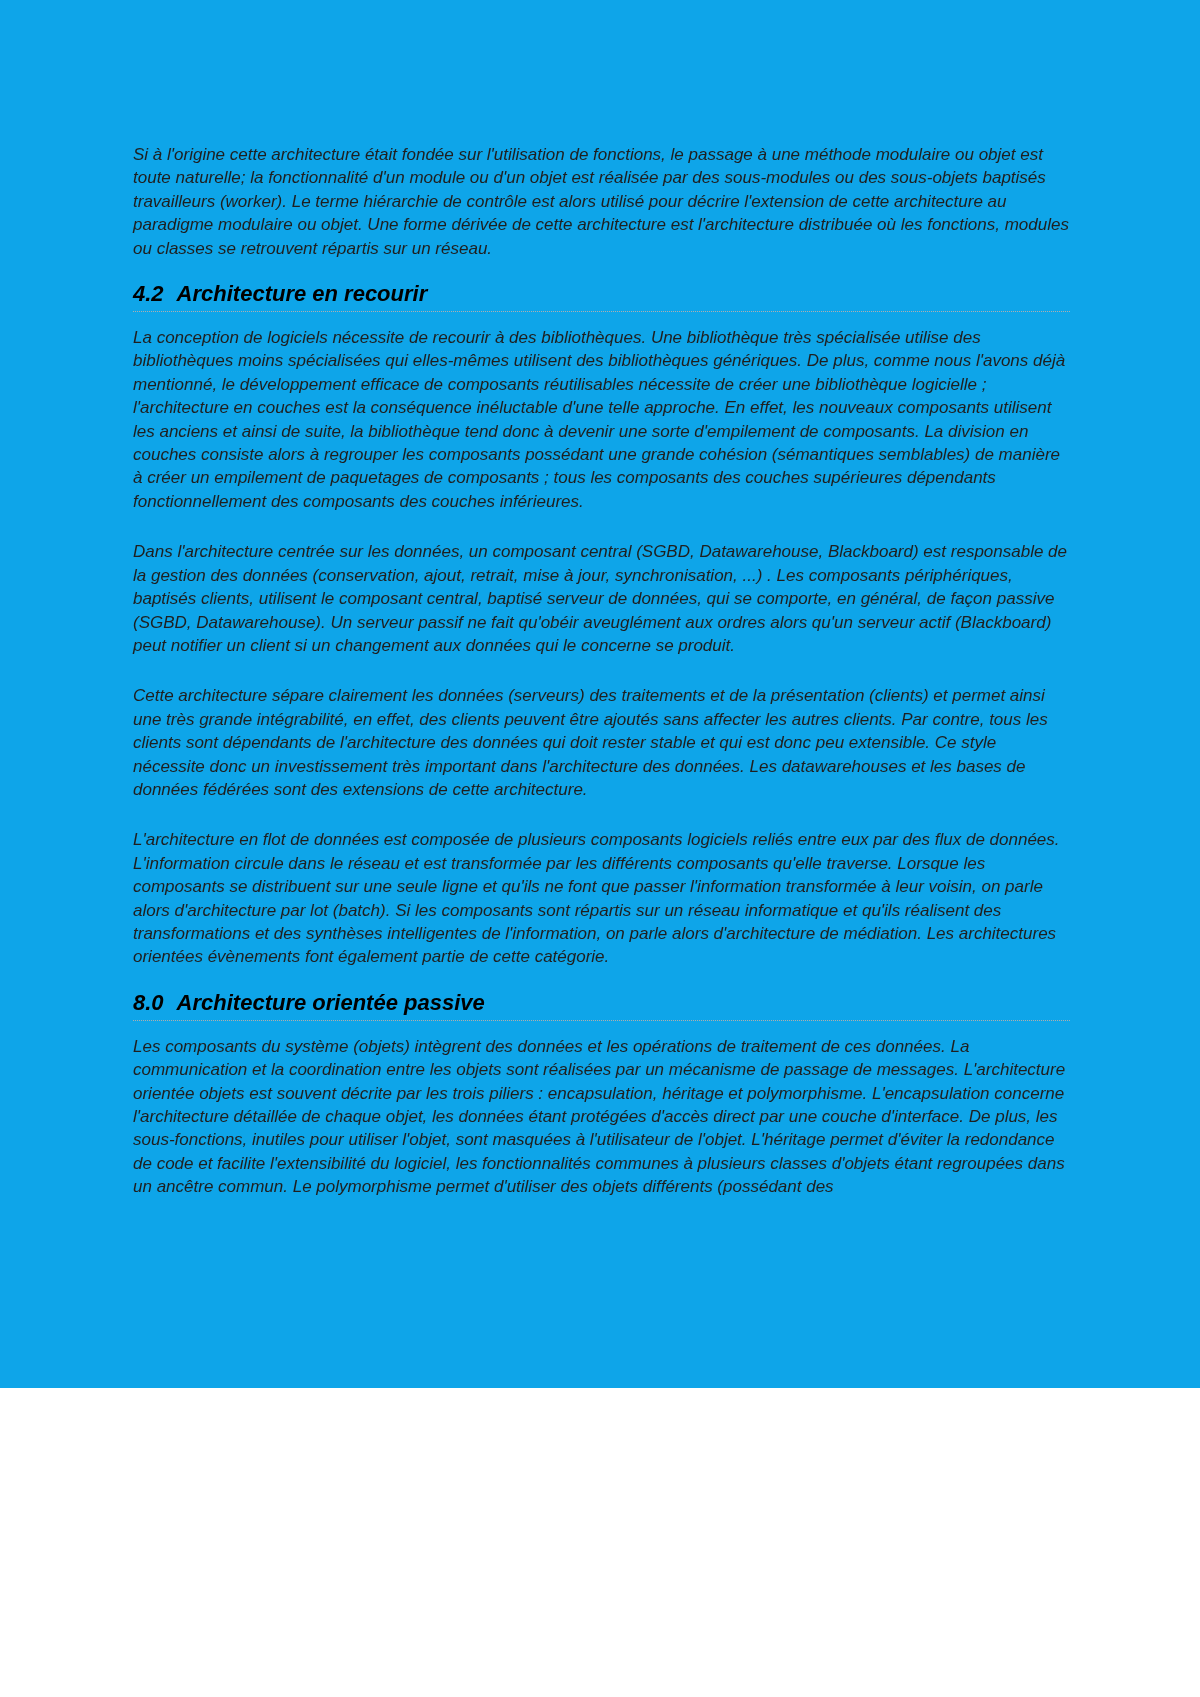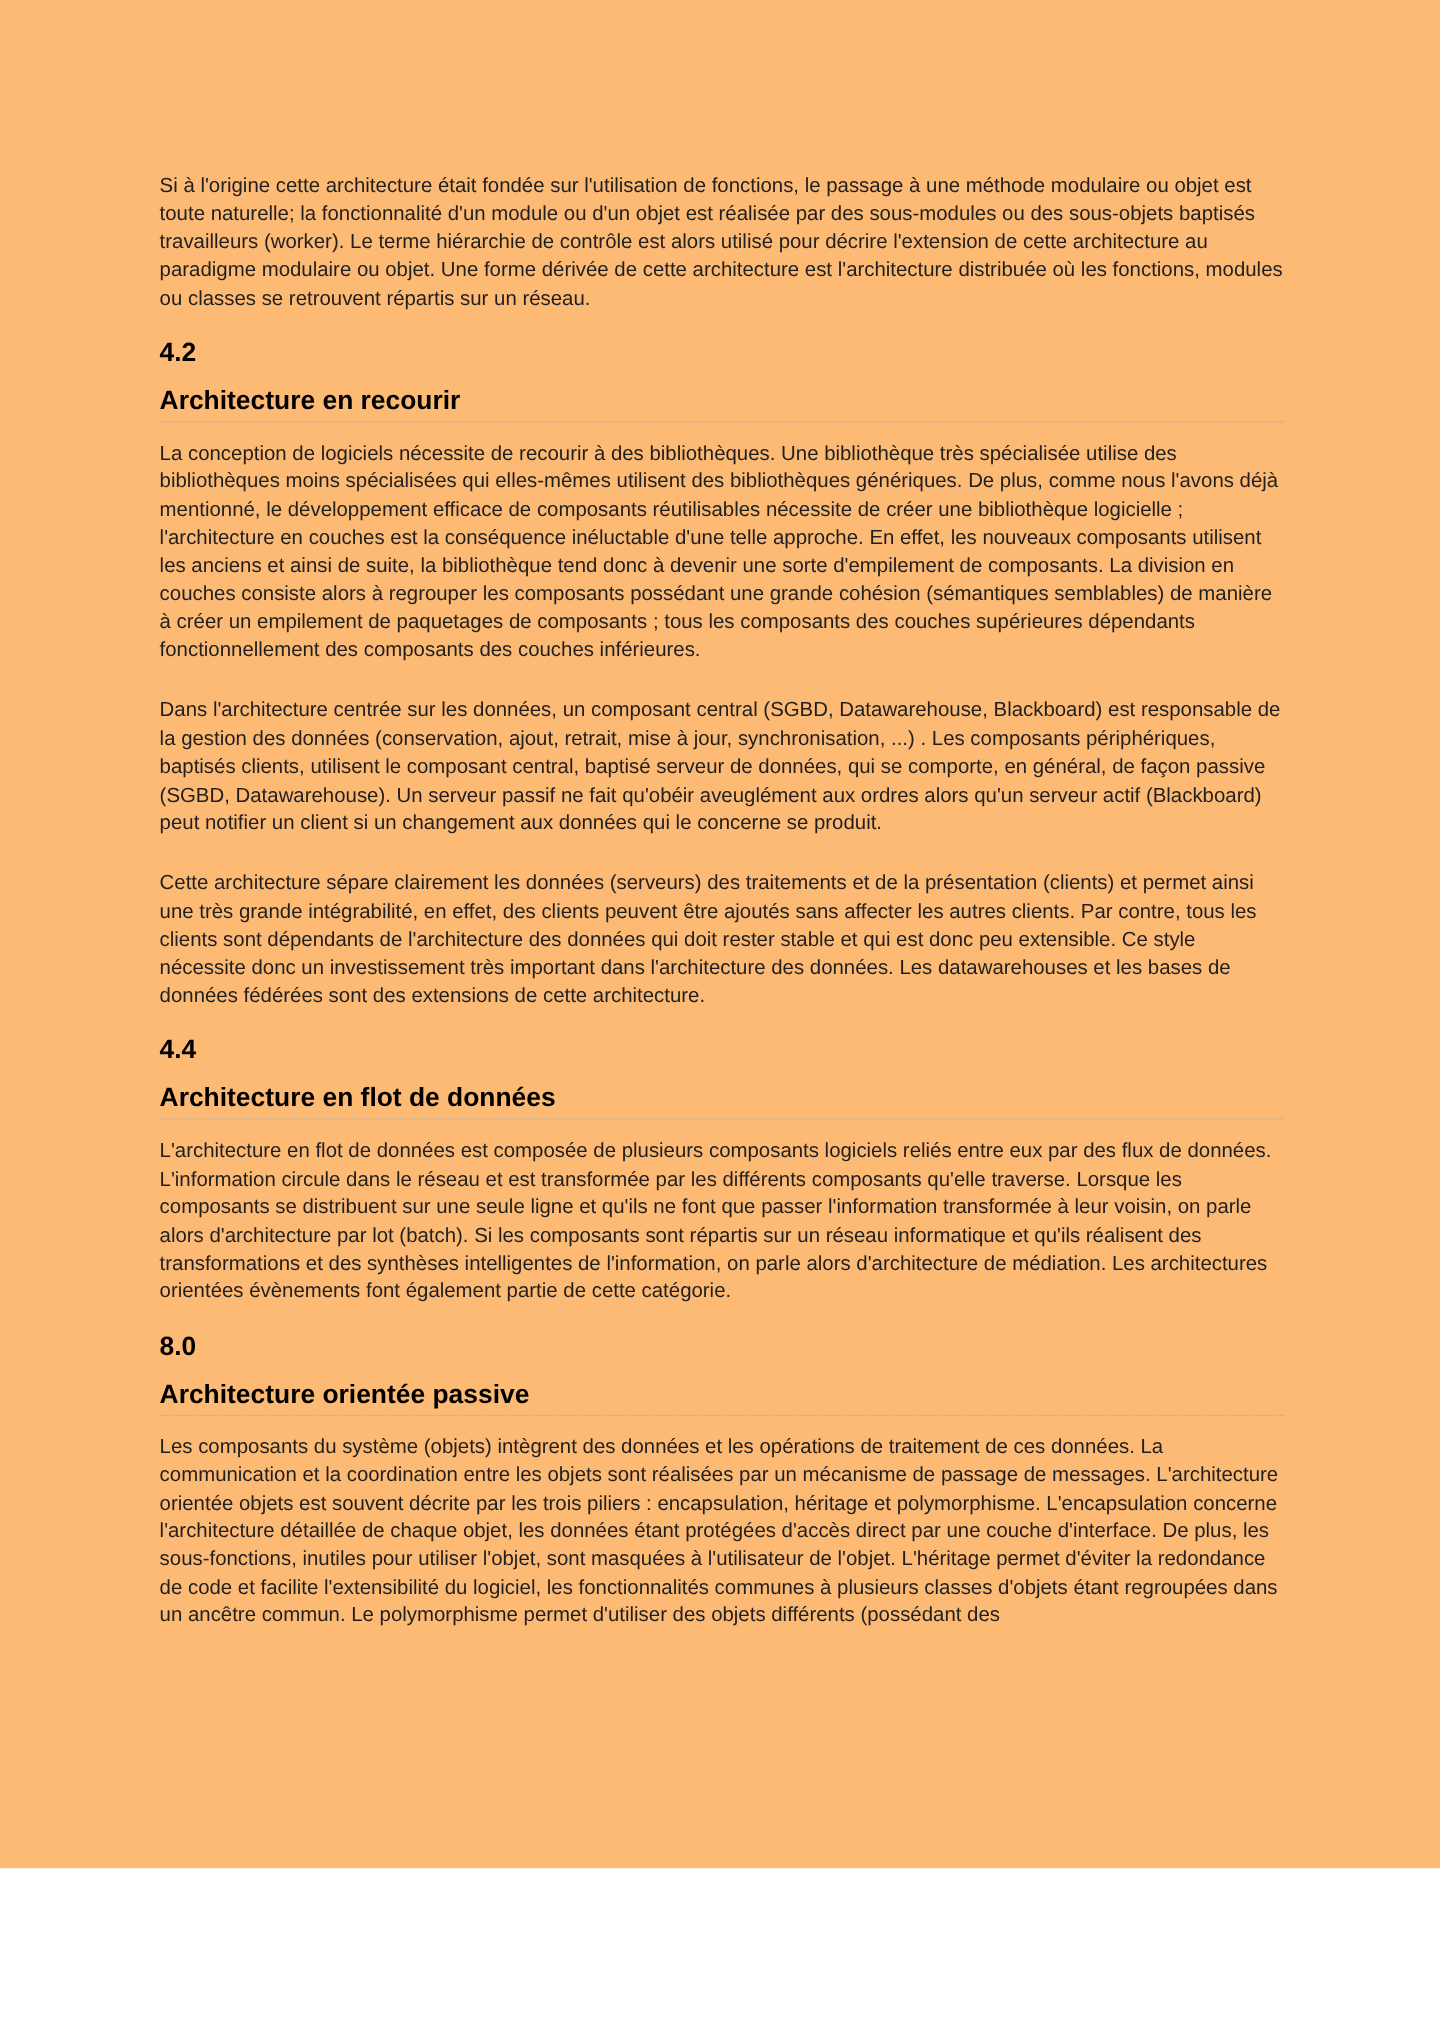--- a/index.html
+++ b/index.html
@@ -3,23 +3,24 @@
 <meta charset="utf-8">
 <style>
   html, body {
     margin: 0;
     padding: 0;
     background: #ffffff;
   }
   .page {
     position: relative;
     width: 1200px;
-    height: 1557px;
-    background: #fdba74;
+    height: 1388px;
+    background: #0ea5e9;
     overflow: hidden;
+    font-style: italic;
   }
   .content {
     position: absolute;
     left: 133px;
     top: 143px;
     width: 937px;
     font-family: "Liberation Sans", sans-serif;
     font-size: 17px;
     line-height: 23.4px;
     color: #1f1f1f;
@@ -33,21 +34,20 @@
     gap: 13px;
     align-items: baseline;
     font-family: "Liberation Sans", sans-serif;
     font-size: 22px;
     line-height: 27px;
     font-weight: bold;
     color: #000000;
     margin: -7px 0 14px 0;
     padding-bottom: 4px;
     border-bottom: 1px dotted #aeaeae;
-    flex-direction: column;
   }
   .page-number {
     position: absolute;
     top: 1592px;
     right: 142px;
     font-family: "Liberation Serif", serif;
     font-size: 20px;
     line-height: 24px;
     color: #1f1f1f;
   }
@@ -62,24 +62,20 @@
 
     <h2>
       <span>4.2</span>
       <span>Architecture en recourir</span>
     </h2>
     <p>La conception de logiciels nécessite de recourir à des bibliothèques. Une bibliothèque très spécialisée utilise des bibliothèques moins spécialisées qui elles-mêmes utilisent des bibliothèques génériques. De plus, comme nous l'avons déjà mentionné, le développement efficace de composants réutilisables nécessite de créer une bibliothèque logicielle ; l'architecture en couches est la conséquence inéluctable d'une telle approche. En effet, les nouveaux composants utilisent les anciens et ainsi de suite, la bibliothèque tend donc à devenir une sorte d'empilement de composants. La division en couches consiste alors à regrouper les composants possédant une grande cohésion (sémantiques semblables) de manière à créer un empilement de paquetages de composants ; tous les composants des couches supérieures dépendants fonctionnellement des composants des couches inférieures.</p>
 
     <p>Dans l'architecture centrée sur les données, un composant central (SGBD, Datawarehouse, Blackboard) est responsable de la gestion des données (conservation, ajout, retrait, mise à jour, synchronisation, ...) . Les composants périphériques, baptisés clients, utilisent le composant central, baptisé serveur de données, qui se comporte, en général, de façon passive (SGBD, Datawarehouse). Un serveur passif ne fait qu'obéir aveuglément aux ordres alors qu'un serveur actif (Blackboard) peut notifier un client si un changement aux données qui le concerne se produit.</p>
     <p>Cette architecture sépare clairement les données (serveurs) des traitements et de la présentation (clients) et permet ainsi une très grande intégrabilité, en effet, des clients peuvent être ajoutés sans affecter les autres clients. Par contre, tous les clients sont dépendants de l'architecture des données qui doit rester stable et qui est donc peu extensible. Ce style nécessite donc un investissement très important dans l'architecture des données. Les datawarehouses et les bases de données fédérées sont des extensions de cette architecture.</p>
 
-    <h2>
-      <span>4.4</span>
-      <span>Architecture en flot de données</span>
-    </h2>
     <p>L'architecture en flot de données est composée de plusieurs composants logiciels reliés entre eux par des flux de données. L'information circule dans le réseau et est transformée par les différents composants qu'elle traverse. Lorsque les composants se distribuent sur une seule ligne et qu'ils ne font que passer l'information transformée à leur voisin, on parle alors d'architecture par lot (batch). Si les composants sont répartis sur un réseau informatique et qu'ils réalisent des transformations et des synthèses intelligentes de l'information, on parle alors d'architecture de médiation. Les architectures orientées évènements font également partie de cette catégorie.</p>
 
     <h2>
       <span>8.0</span>
       <span>Architecture orientée passive</span>
     </h2>
     <p>Les composants du système (objets) intègrent des données et les opérations de traitement de ces données. La communication et la coordination entre les objets sont réalisées par un mécanisme de passage de messages. L'architecture orientée objets est souvent décrite par les trois piliers : encapsulation, héritage et polymorphisme. L'encapsulation concerne l'architecture détaillée de chaque objet, les données étant protégées d'accès direct par une couche d'interface. De plus, les sous-fonctions, inutiles pour utiliser l'objet, sont masquées à l'utilisateur de l'objet. L'héritage permet d'éviter la redondance de code et facilite l'extensibilité du logiciel, les fonctionnalités communes à plusieurs classes d'objets étant regroupées dans un ancêtre commun. Le polymorphisme permet d'utiliser des objets différents (possédant des</p>
 
   </div>
 

